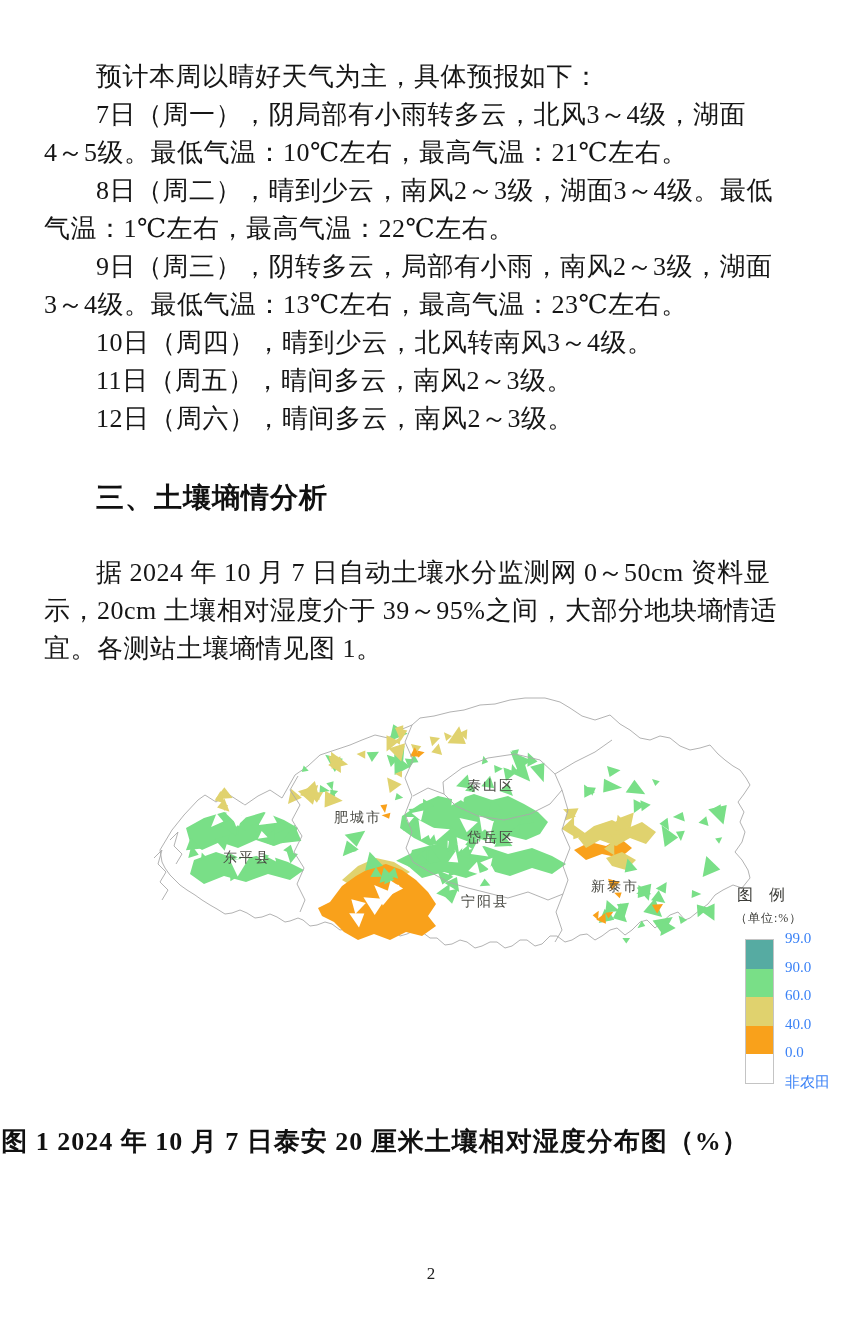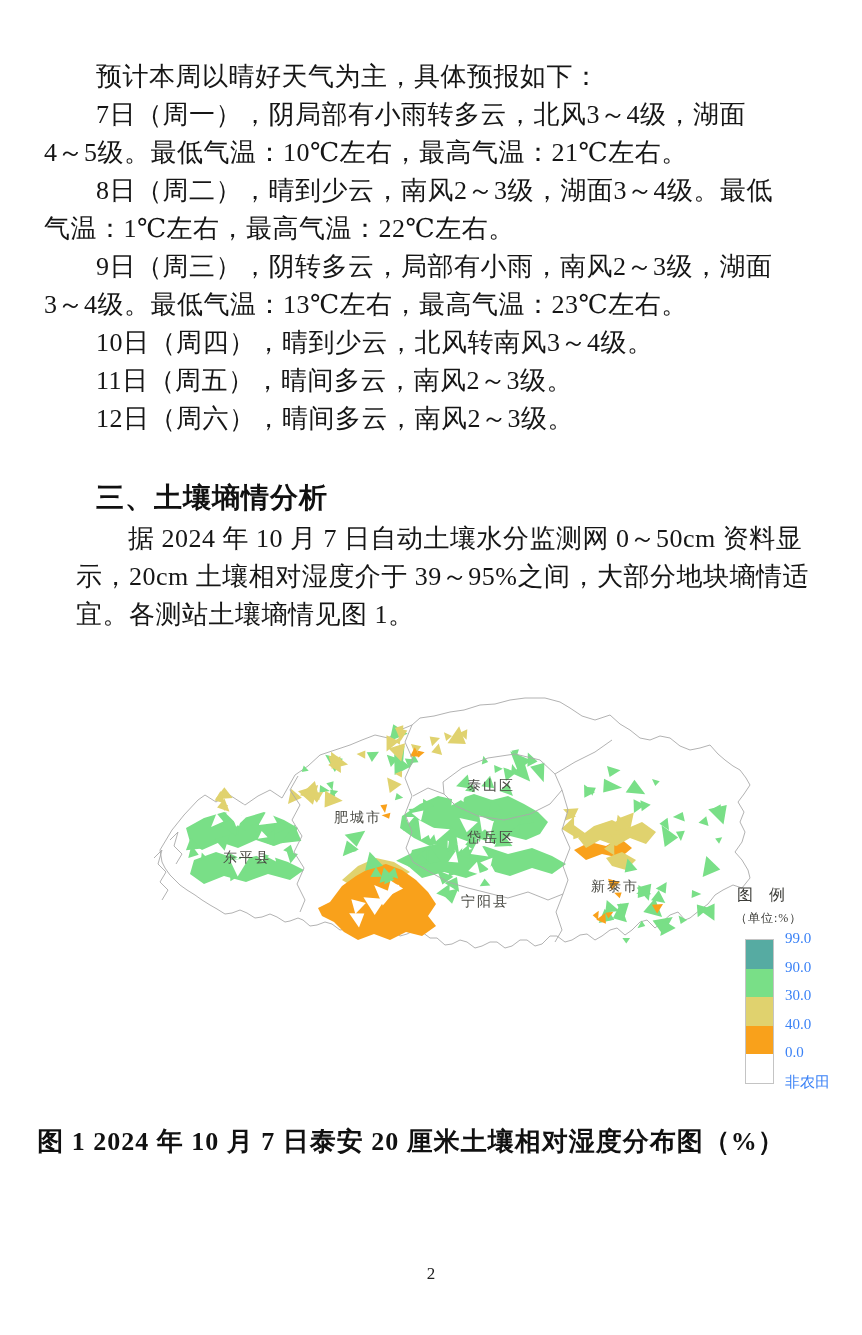--- a/index.html
+++ b/index.html
@@ -2,38 +2,38 @@
 <html><head>
 <meta charset="utf-8">
 <style>
   html,body{margin:0;padding:0;}
   body{
     width:862px;height:1335px;position:relative;background:#ffffff;
     font-family:"Liberation Serif","DejaVu Serif",serif;color:#161616;
     overflow:hidden;
   }
   #forecast{position:absolute;left:44px;top:58px;width:780px;}
-  #soil{position:absolute;left:44px;top:520px;width:780px;margin-left:32px;}
+  #soil{position:absolute;left:44px;top:554px;width:780px;}
   .tline{height:38px;line-height:38px;font-size:26px;white-space:nowrap;letter-spacing:0.5px;}
   .tline.indent{padding-left:52px;}
   #section-heading{
     position:absolute;left:96px;top:479px;font-family:"Liberation Sans","DejaVu Sans",sans-serif;
     font-weight:bold;font-size:28px;letter-spacing:1px;color:#101010;
   }
   #figure{position:absolute;left:0;top:690px;width:862px;height:410px;}
   #map-wrap{position:absolute;left:150px;top:0;width:620px;height:290px;}
   #legend{position:absolute;left:735px;top:195px;width:122px;font-size:15px;color:#3c3c38;}
   #legend-title{margin-left:2px;font-size:16px;letter-spacing:6px;color:#3c3c38;}
   #legend-unit{margin-top:4px;font-size:12px;letter-spacing:1px;color:#3c3c38;}
   #legend-body{position:relative;margin-top:12px;height:165px;}
   #legend-bar{position:absolute;left:10px;top:0;width:27px;height:143px;border:1px solid #c4c4c4;}
   .legend-seg{width:100%;}
   .legend-label{position:absolute;left:50px;font-size:15px;color:#3b82f6;white-space:nowrap;}
   #caption{position:absolute;left:0;top:1124px;width:750px;text-align:center;
-    font-size:26px;font-weight:600;letter-spacing:1px;color:#111;padding-left:36px;}
+    font-size:26px;font-weight:600;letter-spacing:1px;color:#111;}
   #pagenum{position:absolute;left:0;top:1264px;width:862px;text-align:center;
     font-size:17px;color:#222;}
   svg text{font-family:"Liberation Serif","DejaVu Serif",serif;}
 </style>
 </head>
 <body>
 
 <div id="forecast">
     <div class="tline indent">预计本周以晴好天气为主，具体预报如下：</div>
     <div class="tline indent">7日（周一），阴局部有小雨转多云，北风3～4级，湖面</div>
@@ -287,21 +287,21 @@
       <div id="legend-bar">
           <div class="legend-seg" style="height: 28.6px; background: rgb(86, 171, 162);"></div>
           <div class="legend-seg" style="height: 28.6px; background: rgb(121, 223, 135);"></div>
           <div class="legend-seg" style="height: 28.6px; background: rgb(224, 210, 110);"></div>
           <div class="legend-seg" style="height: 28.6px; background: rgb(249, 161, 27);"></div>
           <div class="legend-seg" style="height: 28.6px; background: rgb(255, 255, 255);"></div>
         </div>
       <div id="legend-labels">
           <div class="legend-label" style="top: -9px;">99.0</div>
           <div class="legend-label" style="top: 19.6px;">90.0</div>
-          <div class="legend-label" style="top: 48.2px;">30.0</div>
+          <div class="legend-label" style="top: 48.2px;">60.0</div>
           <div class="legend-label" style="top: 76.8px;">40.0</div>
           <div class="legend-label" style="top: 105.4px;">0.0</div>
           <div class="legend-label" style="top: 134px;">非农田</div>
         </div>
     </div>
   </div>
 </div>
 
 <div id="caption">图 1 2024 年 10 月 7 日泰安 20 厘米土壤相对湿度分布图（%）</div>
 

